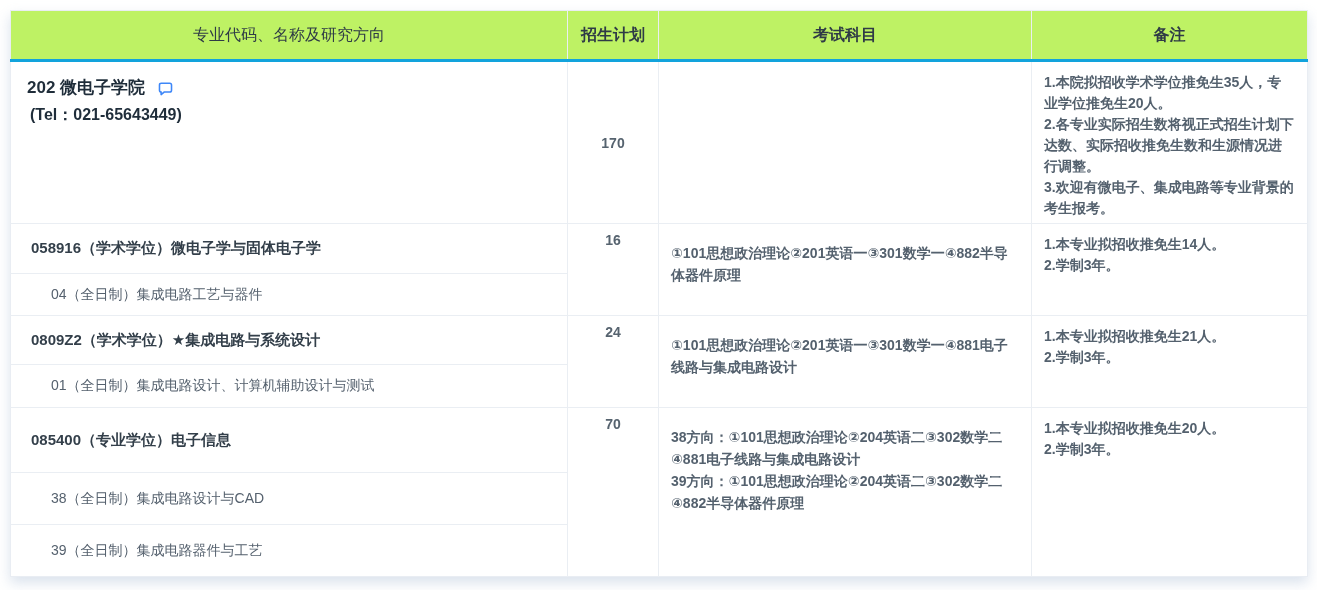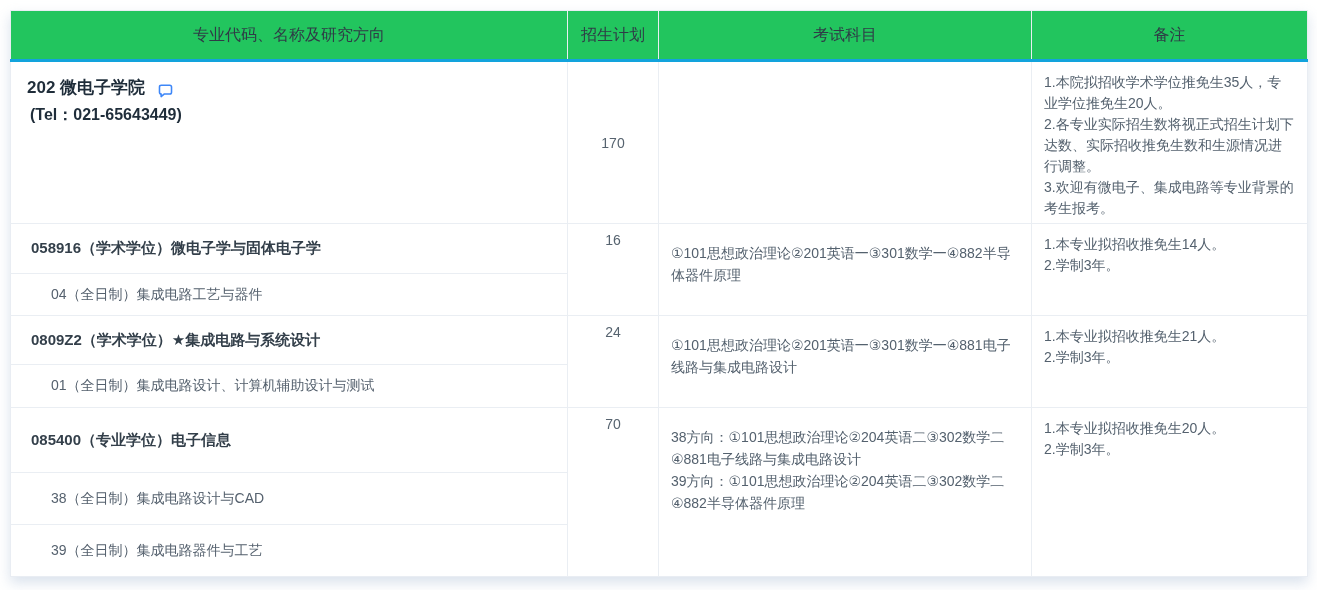--- a/index.html
+++ b/index.html
@@ -10,44 +10,44 @@
   table.adm {
     border-collapse: collapse;
     table-layout: fixed;
     width: 1297px;
     background: #ffffff;
     border: 1px solid #e9edf3;
     box-shadow: 0 6px 12px rgba(176, 193, 214, 0.45);
   }
 
   th {
-    background: #22c55e;
+    background: #bef264;
     font-weight: 400;
     font-size: 16px;
     color: #2f3b46;
     text-align: center;
     vertical-align: middle;
     height: 50px;
     line-height: 1.7;
     border-bottom: 3px solid var(--accent-line, #12a3dc);
     padding: 0 10px;
   }
-  th.vl, td.vl { border-left: 1px solid #eaeef3; }
+  th.vl, td.vl { border-left: 1px solid #eaeef3; font-weight: bold; }
 
   td {
     vertical-align: top;
     font-size: 14px;
     color: #54616e;
     padding: 0;
   }
   tr.gstart > td { border-top: 1px solid #eaeef3; }
 
   
   td.dept-cell { padding: 14px 16px 0 16px; vertical-align: top; }
-  .dept-title-row { display: flex; align-items: flex-end; gap: 12px; }
+  .dept-title-row { display: flex; align-items: center; gap: 12px; }
   .dept-title { font-size: 17px; font-weight: 700; color: #1f2d3a; }
   .bubble { color: var(--icon-blue, #3e87f8); display: inline-flex; cursor: pointer; margin-top: 1px; }
   .dept-tel { font-size: 16px; font-weight: 700; color: #1f2d3a; margin-top: 6px; padding-left: 3px; }
 
   
   td.plan { text-align: center; padding-top: 8px; color: #56636f; }
   td.plan-mid { vertical-align: middle; padding-top: 0; }
 
   
   td.exam    { padding: 18px 12px 4px 12px; line-height: 22px; white-space: pre-line; }

